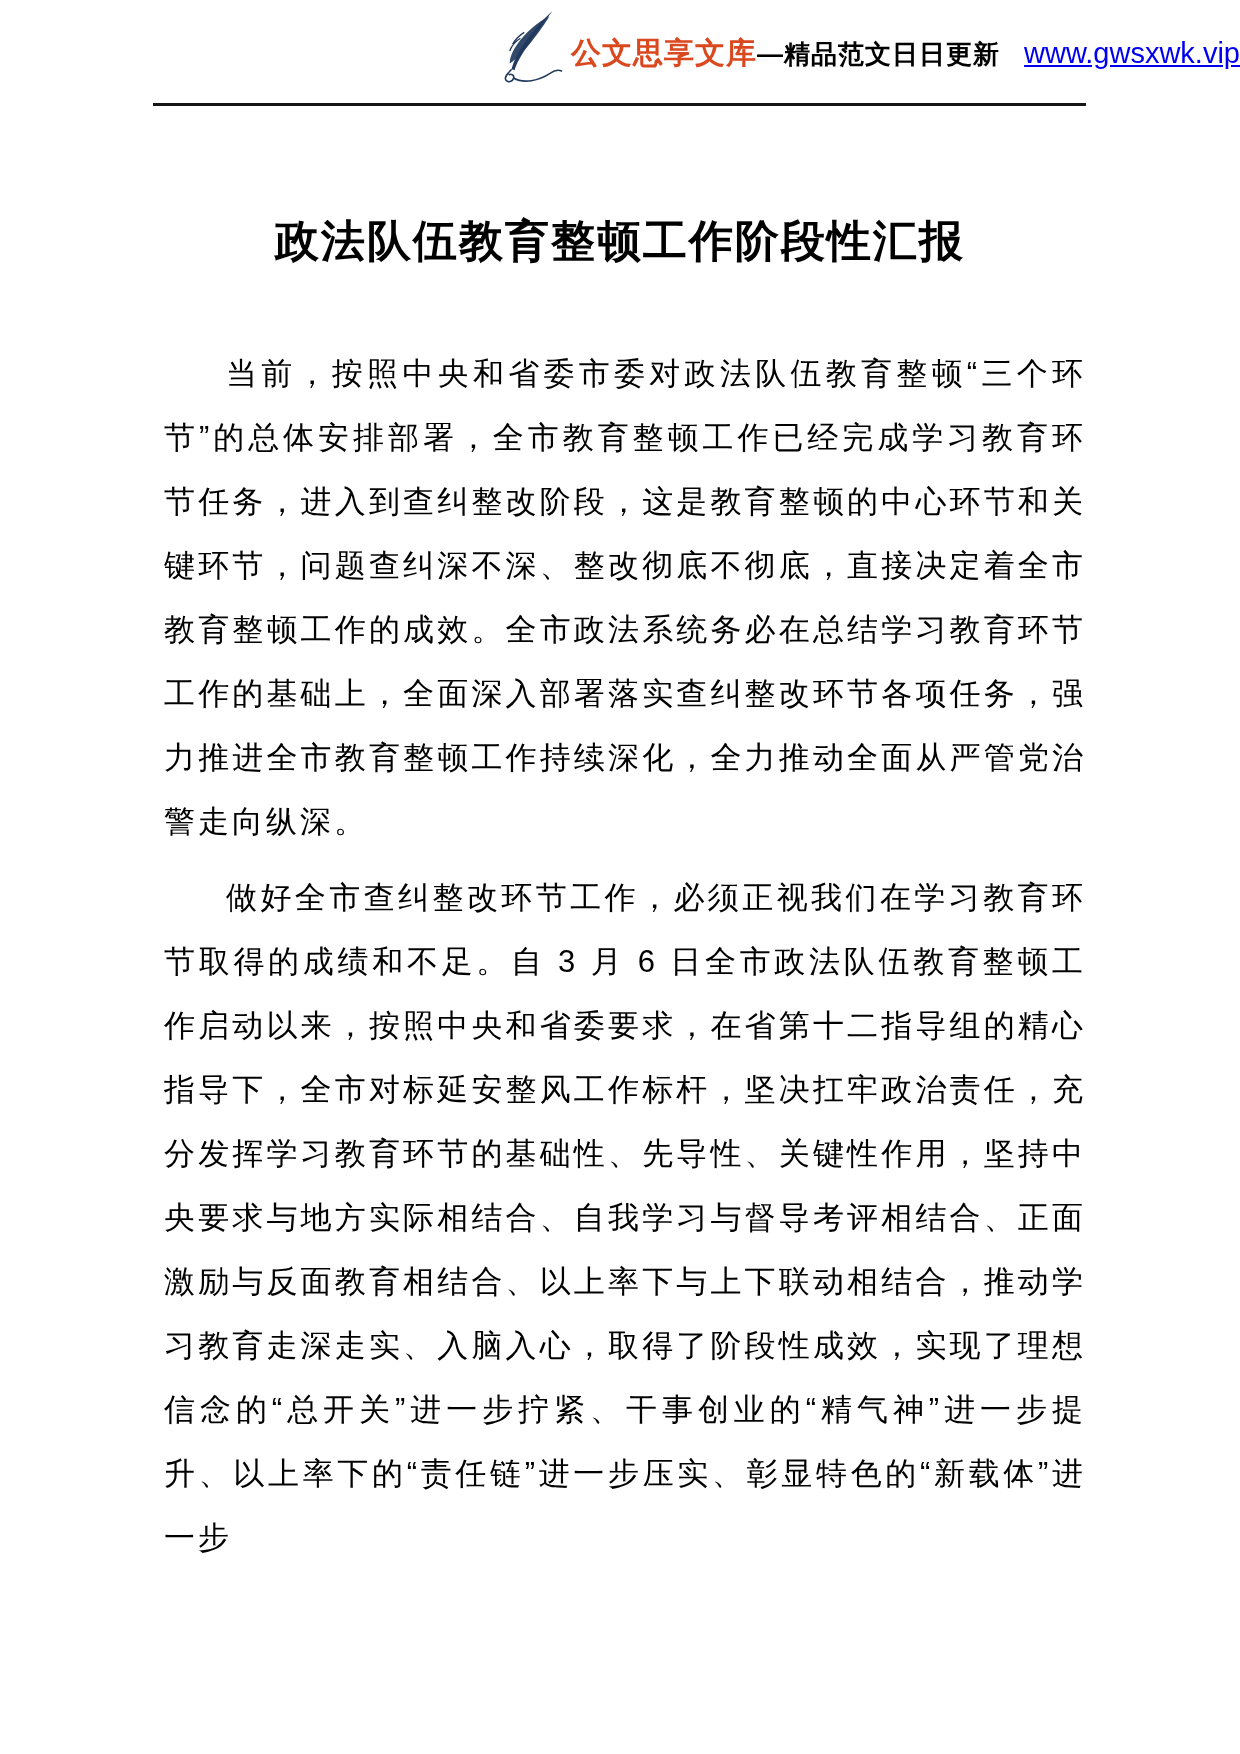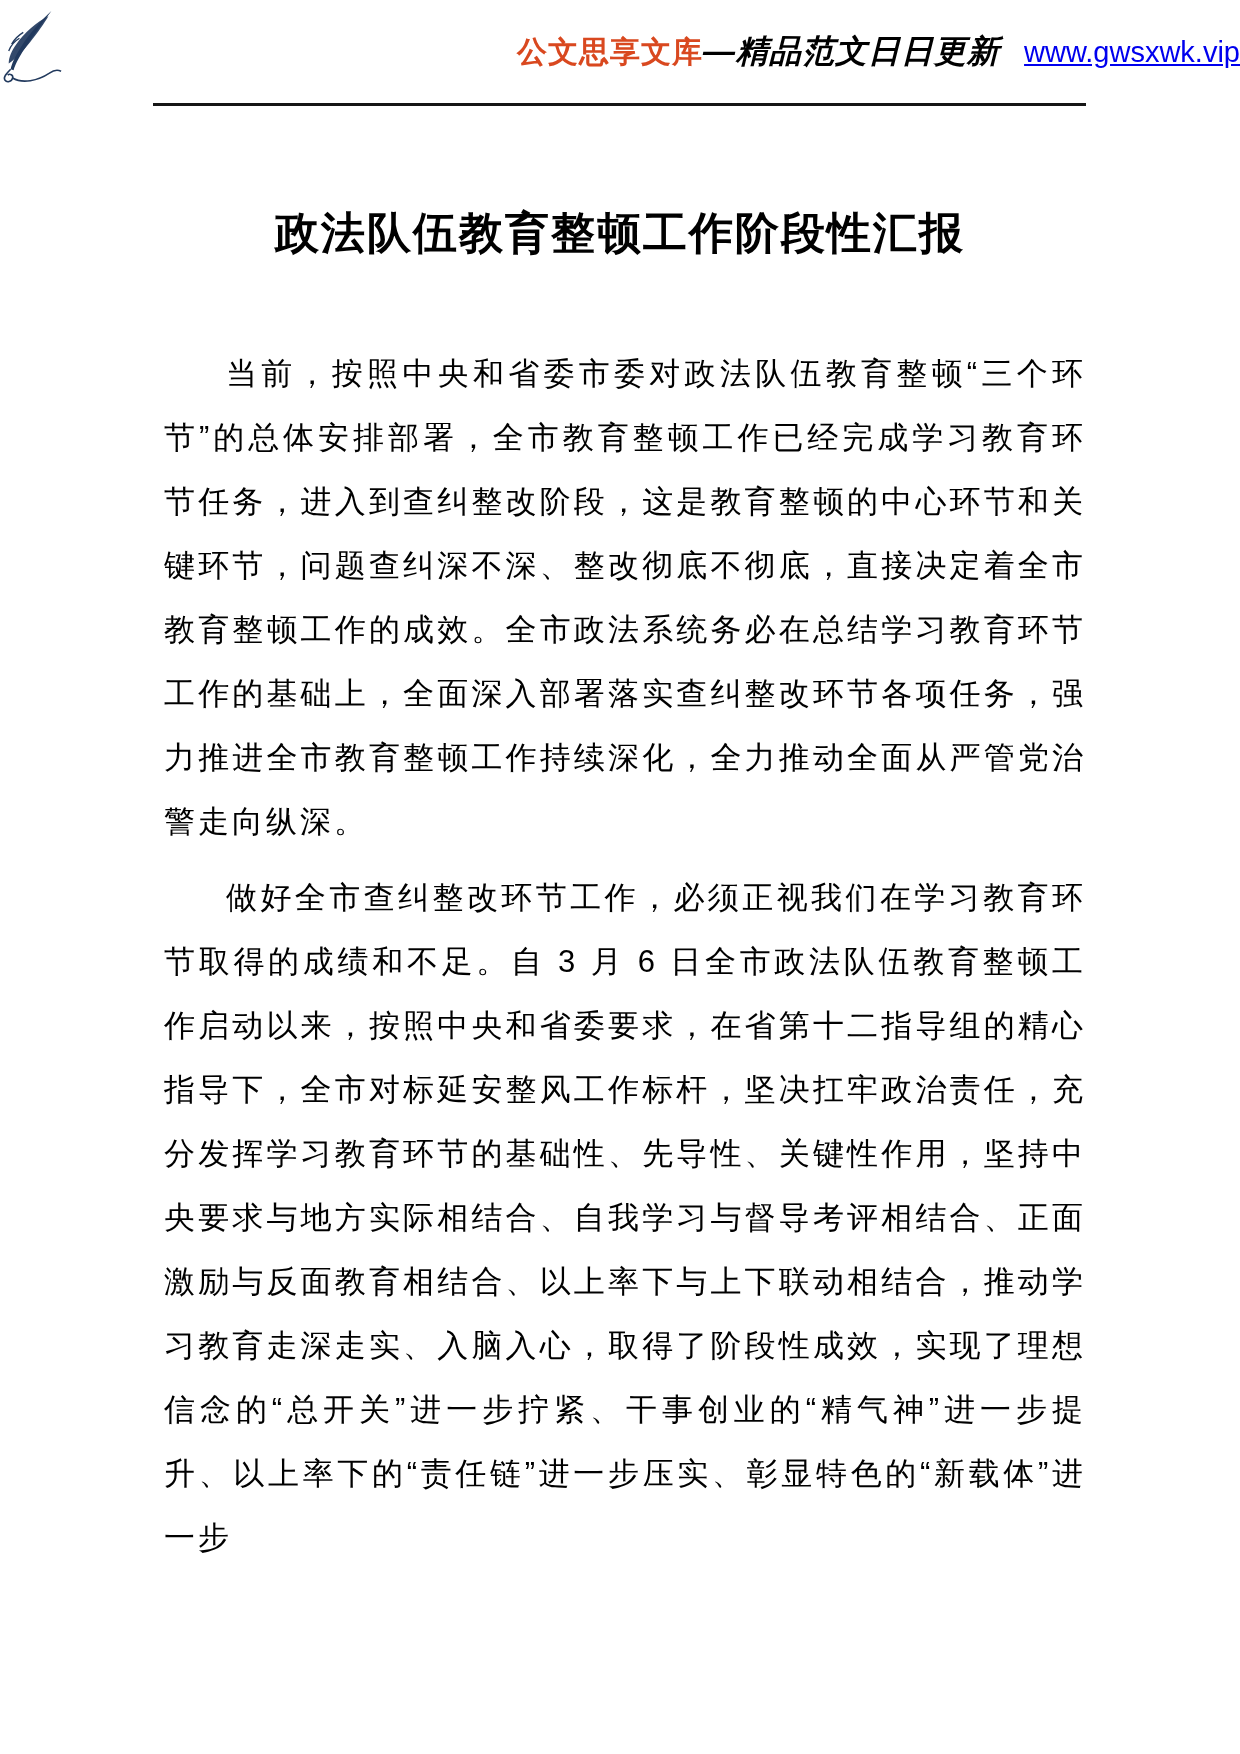--- a/index.html
+++ b/index.html
@@ -13,21 +13,21 @@
     font-family: "Liberation Sans", sans-serif;
     color: #000000;
   }
   
   .header {
     position: absolute;
     top: 8px;
     left: 0;
     width: 100%;
     display: flex;
-    justify-content: space-between;
+    justify-content: flex-end;
     align-items: flex-end;
   }
   .logo {
     width: 64px;
     height: 78px;
     color: #223a5e;
     flex: 0 0 auto;
     margin-right: 6px;
   }
   .logo svg { width: 100%; height: 100%; display: block; }
@@ -37,46 +37,45 @@
     padding-bottom: 12px;
     white-space: nowrap;
   }
   .site-name {
     font-size: 30px;
     font-weight: bold;
     color: #d9481f;
     letter-spacing: 1px;
   }
   .tagline {
-    font-size: 32px;
+    font-size: 26px;
     font-weight: bold;
     color: #000000;
     letter-spacing: 1px;
-    font-style: italic;
   }
   .site-link {
     font-size: 29px;
     font-weight: normal;
     color: #0000ee;
     text-decoration: underline;
     margin-left: 24px;
     cursor: pointer;
   }
   .divider {
     position: absolute;
     left: 153px;
     top: 103px;
     width: 933px;
     height: 3px;
     background: #161616;
   }
   
   .doc-title {
     position: absolute;
-    top: 204px;
+    top: 212px;
     left: 0;
     width: 100%;
     text-align: center;
     font-size: 44px;
     font-weight: bold;
     letter-spacing: 2px;
     color: #000000;
   }
   .doc-body {
     position: absolute;

